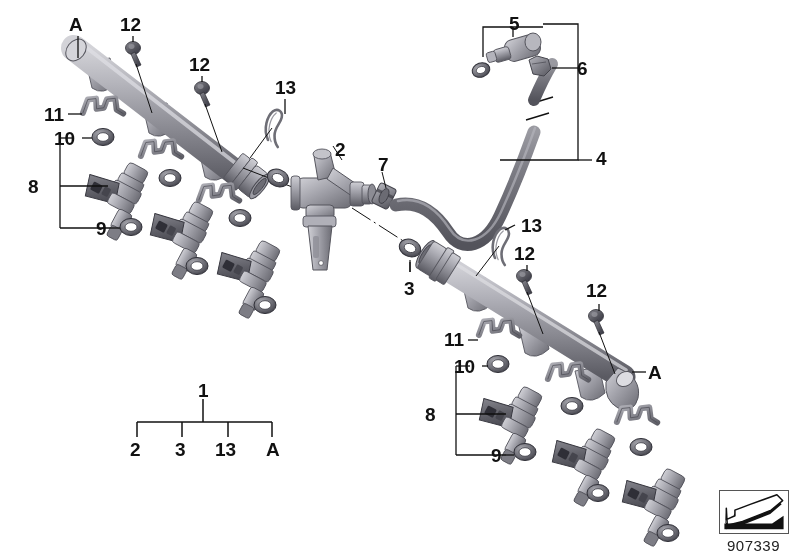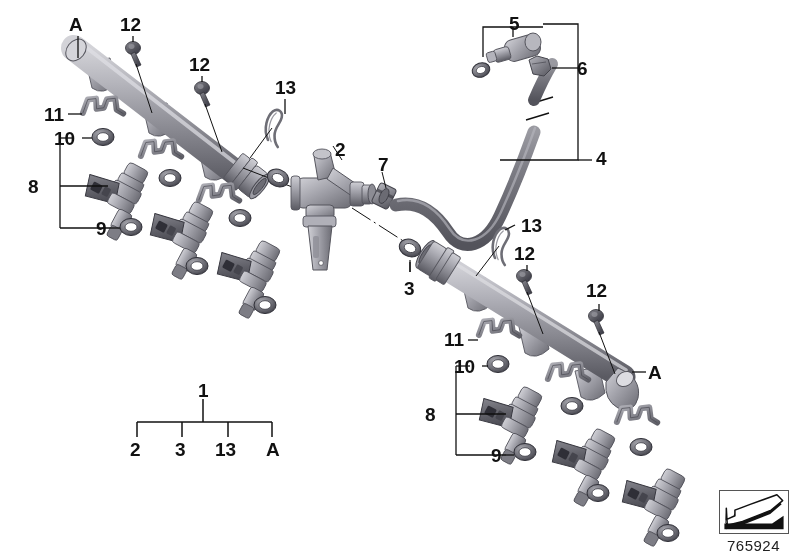--- a/index.html
+++ b/index.html
@@ -420,15 +420,15 @@
 <div class="lbl" style="left:215px; top:440px;">13</div>
 <div class="lbl" style="left:266px; top:440px;">A</div>
 
 <div class="idbox" style="left:719px; top:490px; width:70px; height:44px;">
   <svg viewBox="0 0 70 44" width="68" height="42">
     <path d="M5 22 L5 34 L14 30 L14 24 L30 18 L58 8 L64 14 L52 24 L22 36 L6 40 Z" fill="#111"></path>
     <path d="M6 18 L6 30 L15 26 L15 20 L31 14 L59 4 L65 10 L53 20 L23 32 L7 36 Z" fill="#fff" stroke="#111" stroke-width="1.6" stroke-linejoin="round"></path>
     <path d="M4 34 L54 34 L66 26 L66 40 L4 40 Z" fill="#111"></path>
   </svg>
 </div>
-<div class="idnum" style="left:727px; top:537px;">765924</div>
+<div class="idnum" style="left:727px; top:537px;">907339</div>
 
 </div>
 
 </body></html>

